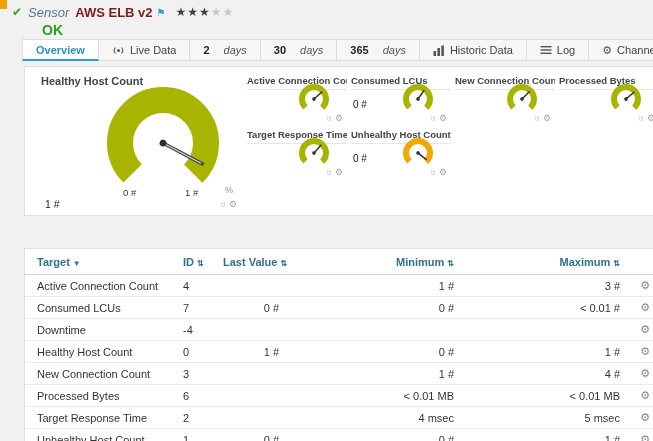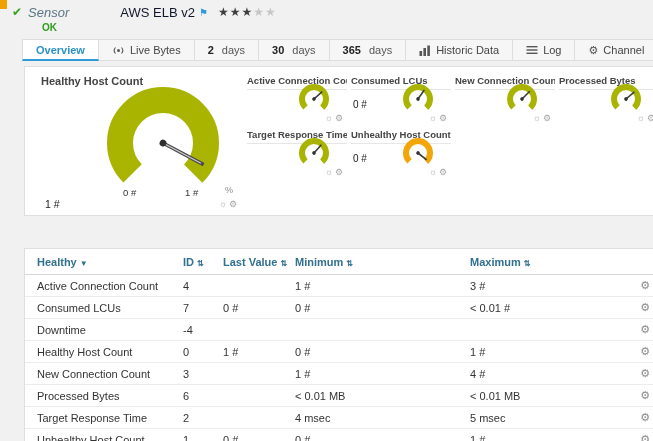--- a/index.html
+++ b/index.html
@@ -7,37 +7,37 @@
   body {
     width:653px; height:441px; overflow:hidden; position:relative;
     background:#f1f1f1; font-family:"Liberation Sans",sans-serif; color:#333;
   }
   
   .corner-accent { position:absolute; left:0; top:0; width:7px; height:9px; background:#f0a100; }
   .topbar { padding:5px 0 0 12px; height:36px; }
   .title-row { display:flex; align-items:center; gap:6px; font-size:13px; line-height:15px; }
   .check { color:#3aa021; font-size:12px; }
   .kind { font-style:italic; color:#5a7484;text-align:center; }
-  .sensor-title { font-weight:normal; color:#0f172a;margin-left:45px; }
+  .sensor-title { font-weight:bold; color:#7f1d1d; }
   .flag { color:#2f9bd6; font-size:10px; margin-left:-2px; align-self:flex-start; }
   .stars { font-size:12px; letter-spacing:1px; margin-left:4px; cursor:pointer; }
   .stars .filled { color:#3f3f3f; }
   .stars .empty { color:#c6c6c6; }
-  .status-ok { margin:2px 0 0 30px; font-size:10px; font-weight:bold; color:#2e9e1f; }
+  .status-ok { margin:2px 0 0 30px; font-size:14px; font-weight:bold; color:#2e9e1f; }
   
   .tabs { display:flex; margin:3px 0 0 22px; height:22px; }
   .tab {
     display:flex; align-items:center; gap:5px; padding:0 13px; font-size:11px;
     color:#444; background:#f6f6f6; border:1px solid #ddd; border-left:none; cursor:pointer;
     white-space:nowrap;
   }
   .tab:first-child { border-left:1px solid #ddd; }
   .tab.active { background:#fff; color:#2a91c7; font-weight:bold; border-bottom:2px solid #2f9bd6; }
   .tab .num { font-weight:bold; color:#222; }
-  .tab .unit { color:#555; margin-left:3px; }
+  .tab .unit { color:#555; margin-left:9px;font-style:italic; }
   .tab .ticon { color:#555; font-size:11px; display:flex; align-items:center; }
   .tab svg { display:block; }
   
   .panel { position:absolute; left:24px; width:637px; background:#fff; border:1px solid #dfdfdf; }
   .gauges-panel { top:66px; height:150px; }
   .table-panel { top:248px; height:200px; }
   
   .main-area { position:absolute; left:8px; top:6px; width:212px; height:138px; }
   .main-title { position:absolute; left:8px; top:2px; font-size:11px; font-weight:bold; color:#444; }
   .main-svg { position:absolute; left:72px; top:12px; cursor:pointer; }
@@ -61,21 +61,21 @@
   .gvalue { position:absolute; left:2px; top:26px; font-size:10px; color:#222; }
   .sgauge { position:absolute; right:16px; top:9px; cursor:pointer; }
   .cell-icons { right:2px; bottom:2px; }
   
   table { width:100%; border-collapse:collapse; font-size:11px; table-layout:fixed; }
   th {
     color:#31708f; font-weight:bold; text-align:left; padding:7px 8px 6px 8px;
     border-bottom:1px solid #d8d8d8; cursor:pointer; white-space:nowrap;
   }
   td { padding:4px 8px; border-bottom:1px solid #ececec; color:#333; white-space:nowrap; overflow:hidden; }
-  th.r, td.r { }
+  th.r, td.r { text-align:right; }
   th.first, td.first { padding-left:12px; }
   .sort { font-size:8px; color:#31708f; margin-left:3px; }
   .row-gear { text-align:right; padding-right:12px; color:#8c8c8c; cursor:pointer; font-size:11px; }
 </style>
 </head>
 <body>
 
 <div class="corner-accent"></div>
 
 <div class="topbar">
@@ -94,21 +94,21 @@
     <span>Overview</span>
   </div>
   <div class="tab">
     <span class="ticon">
       <svg width="13" height="11" viewBox="0 0 13 11">
           <circle cx="6.5" cy="5.5" r="1.5" fill="#555"></circle>
           <path d="M3.5 2.5 A4.5 4.5 0 0 0 3.5 8.5" fill="none" stroke="#555" stroke-width="1.1"></path>
           <path d="M9.5 2.5 A4.5 4.5 0 0 1 9.5 8.5" fill="none" stroke="#555" stroke-width="1.1"></path>
         </svg>
     </span>
-    <span>Live Bytes</span>
+    <span>Live Data</span>
   </div>
   <div class="tab">
     <span class="num">2</span>
       <span class="unit">days</span>
   </div>
   <div class="tab">
     <span class="num">30</span>
       <span class="unit">days</span>
   </div>
   <div class="tab">
@@ -248,21 +248,21 @@
     <colgroup>
       <col style="width:150px">
         <col style="width:40px">
         <col style="width:72px">
       <col style="width:175px">
         <col style="width:166px">
         <col style="width:34px">
     </colgroup>
     <thead>
       <tr>
-        <th class="first"><span>Healthy</span><span class="sort">▼</span></th>
+        <th class="first"><span>Target</span><span class="sort">▼</span></th>
         <th><span>ID</span><span class="sort">⇅</span></th>
         <th class="r"><span>Last Value</span><span class="sort">⇅</span></th>
         <th class="r"><span>Minimum</span><span class="sort">⇅</span></th>
         <th class="r"><span>Maximum</span><span class="sort">⇅</span></th>
         <th></th>
       </tr>
     </thead>
     <tbody>
       <tr>
         <td class="first">Active Connection Count</td>

